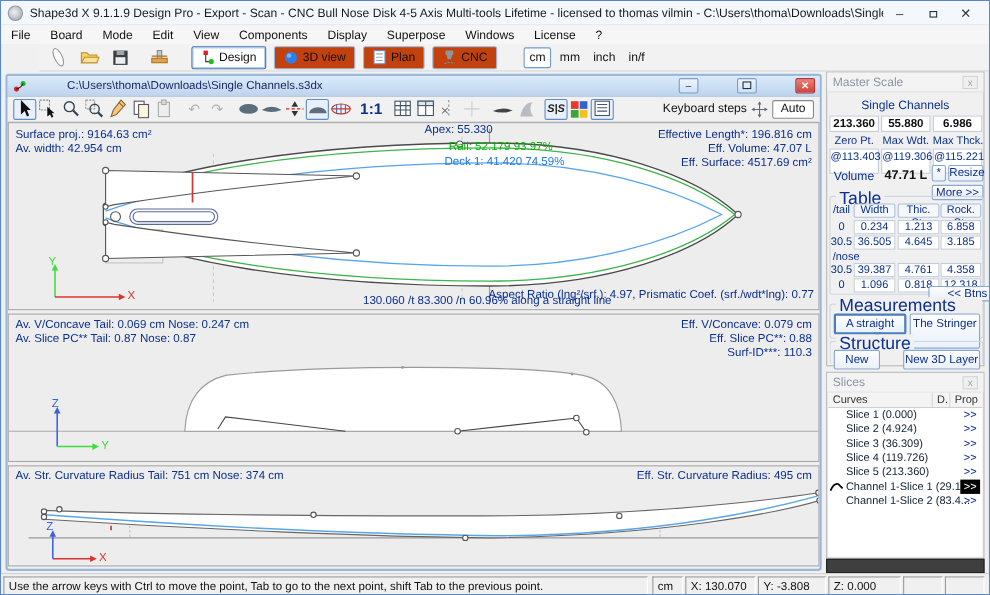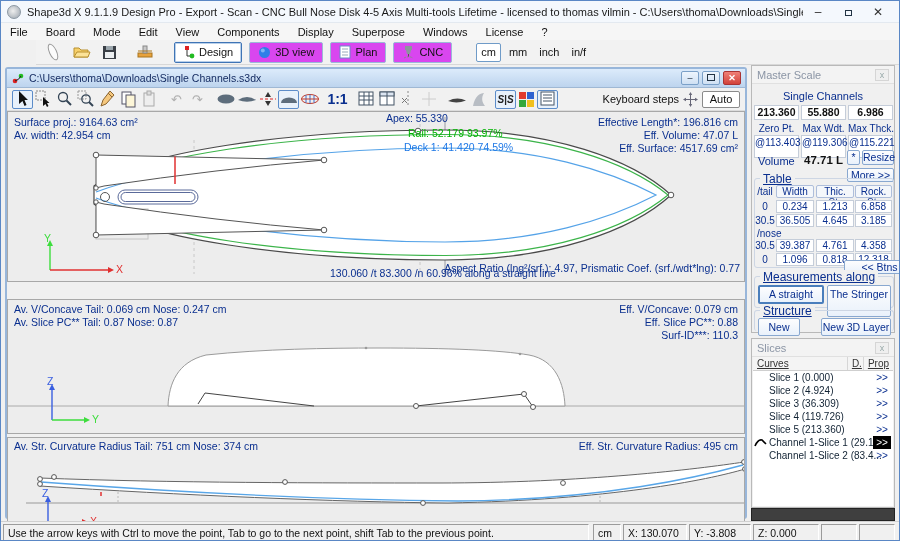--- a/index.html
+++ b/index.html
@@ -14,68 +14,68 @@
   .titlebar { position:absolute; left:0; top:0; width:100%; height:22px; background:#f4f8fd; display:flex; align-items:center; padding:0 6px; border-bottom:1px solid #e3e9f0; }
   .titlebar .ttl { flex:1; font-size:11px; color:#1a1a1a; white-space:nowrap; overflow:hidden; }
   .winbtn { width:30px; text-align:center; font-size:12px; color:#333; cursor:default; }
   .applogo { width:14px; height:14px; border-radius:50%; background:radial-gradient(circle at 5px 5px,#eee,#9aa3ad); margin-right:6px; border:1px solid #8b97a3; }
   
   .menubar { position:absolute; left:0; top:22px; width:100%; height:17px; background:#f6f6f6; display:flex; align-items:center; }
   .menubar span { padding:1px 9px; }
   
   .toolbar1 { position:absolute; left:0; top:39px; width:100%; height:25px; background:#f2f2f2; border-bottom:1px solid #d8d8d8; display:flex; align-items:center;margin-left:35px; }
   .tb1icon { width:22px; height:20px; margin-left:6px; display:flex; align-items:center; justify-content:center; }
-  .modebtn { height:21px; margin-left:7px; padding:0 8px; display:flex; align-items:center; gap:4px; border:1px solid #9cb8d8; border-radius:2px; background:#d946ef; color:#111; }
+  .modebtn { height:21px; margin-left:7px; padding:0 8px; display:flex; align-items:center; gap:4px; border:1px solid #9cb8d8; border-radius:2px; background:#c2410c; color:#111; }
   .modebtn.sel { border:1px solid #3f74b5; background:#fff; box-shadow:0 0 0 1px #b9d0ea inset; }
   .unit { height:19px; padding:0 4px; margin-left:4px; display:flex; align-items:center; }
   .unit.sel { border:1px solid #6f9bc8; background:#fff; border-radius:2px; }
   
   .mdi { position:absolute; left:4px; top:66px; width:742px; height:452px; border:2px solid #98b6da; border-radius:3px; background:#f0f0f0; }
-  .mdittl { height:19px; background:linear-gradient(#dcebfb,#bdd4ee); display:flex; align-items:center; padding:0 4px; border-bottom:1px solid #9fb8d4; }
+  .mdittl { height:19px; background:linear-gradient(#dcebfb,#bdd4ee); display:flex; align-items:center; padding:0 4px; border-bottom:1px solid #9fb8d4;gap:32px; }
   .mdittl .txt { flex:1; color:#10275e; font-size:10.5px; white-space:nowrap; overflow:hidden; }
   .mdibtn { width:18px; height:14px; margin-left:3px; border-radius:2px; border:1px solid #7ba0c8; background:linear-gradient(#eef5fd,#cfe0f3); color:#123; font-size:9px; line-height:12px; text-align:center; }
   .mdibtn.close { background:linear-gradient(#ef8077,#d2423a); border-color:#a33; color:#fff; font-weight:bold; }
   .maxglyph { display:inline-block; width:7px; height:6px; border:1px solid #234; margin-top:3px; }
   
   .mtb { height:23px; background:#f1f1f1; display:flex; align-items:center; padding:0 5px; border-bottom:1px solid #dcdcdc; }
   .ti { width:21px; height:19px; display:flex; align-items:center; justify-content:center; flex:0 0 auto; }
   .ti.act { border:1px solid #5c8cc9; border-radius:2px; background:#e8f1fb; }
   .gap { width:7px; flex:0 0 auto; }
   .grey { color:#b0b0b0; font-size:13px; }
   .oneone { font-weight:bold; color:#0a2f8f; font-size:14px; }
   .ss { font-style:italic; font-weight:bold; font-size:10px; color:#222; }
   .kbs { margin-left:auto; display:flex; align-items:center; gap:4px; }
   .autobtn { width:38px; height:17px; border:1px solid #8a8a8a; border-radius:2px; background:#fff; text-align:center; line-height:15px; }
   
   .canvas { position:relative; background:#ededed; border:1px solid #a8a8a8; overflow:hidden; }
   .c1 { height:171px; }
-  .c2 { height:135px; margin-top:17px; }
+  .c2 { height:135px; margin-top:3px; }
   .c3 { height:92px; margin-top:3px; }
   .clabel { position:absolute; font-size:10.5px; white-space:nowrap; }
   .right-align { text-align:right; }
   .green-t { color:#00b400; }
   .blue-t { color:#1e78e6; }
   
   .panel { position:absolute; width:144px; background:#f0f0f0; border:1px solid #b9b9b9; }
   .panelttl { height:18px; display:flex; align-items:center; padding:0 5px; color:#8b95a5; font-size:11px; border-bottom:1px solid #e0e0e0; background:#f3f3f3; }
   .panelx { margin-left:auto; width:14px; height:12px; text-align:center; line-height:11px; font-size:9px; color:#9aa; border:1px solid #d5d5d5; background:#efefef; }
   .cellv { position:absolute; height:15px; background:#fff; border:1px solid #c5cdd9; text-align:center; font-weight:bold; color:#111; font-size:10.5px; line-height:13px; }
   .cella { position:absolute; height:23px; background:#fff; border:1px solid #c5cdd9; text-align:center; color:#0a2f8f; font-size:10px; line-height:13px; }
   .dimlab { position:absolute; text-align:center; color:#0a2f8f; font-size:10px; }
   .sbtn { position:absolute; border:1px solid #89a8d0; background:linear-gradient(#fdfdfe,#e9f1fb); color:#0a2f8f; font-size:10.5px; border-radius:2px; text-align:center; }
   .sbtn.sel { border:2px solid #4a7ebc; }
   .group { position:absolute; border:1px solid #cdd6e4; border-radius:3px; }
-  .group > .glab { position:absolute; top:-7px; left:5px; background:#f0f0f0; padding:0 3px; color:#0a2f8f; font-size:12px;text-decoration:underline; }
+  .group > .glab { position:absolute; top:-7px; left:5px; background:#f0f0f0; padding:0 3px; color:#0a2f8f; font-size:16px; }
   .tlab { position:absolute; width:20px; text-align:center; color:#0a2f8f; font-size:10px; line-height:13px; }
   .tcell { position:absolute; width:38px; height:13px; background:#fff; border:1px solid #c5cdd9; color:#0a2f8f; font-size:10px; text-align:center; line-height:11px; }
   .thead { position:absolute; width:38px; height:13px; background:#f4f7fb; border:1px solid #aebedb; color:#0a2f8f; font-size:10px; text-align:center; line-height:11px; border-radius:2px; }
   
   .slist { position:absolute; left:1px; right:1px; top:32px; bottom:1px; background:#fff; }
   .slhead { position:absolute; left:1px; right:1px; top:18px; height:14px; background:#f4f4f4; border-bottom:1px solid #cfcfcf; display:flex; font-size:10px; color:#333; }
-  .slhead .c { padding:1px 4px; border-right:1px solid #d6d6d6;text-decoration:underline; }
+  .slhead .c { padding:1px 4px; border-right:1px solid #d6d6d6; }
   .slitem { position:relative; height:13px; font-size:10px; color:#123; line-height:13px; }
   .slitem .lab { position:absolute; left:16px; white-space:nowrap; }
   .slitem .pp { position:absolute; right:2px; top:0; width:18px; text-align:center; color:#0a2f8f; }
   .slitem.sel .pp { background:#000; color:#fff; }
   .darkbar { position:absolute; left:750px; top:507px; width:144px; height:13px; background:#3f3f3f; border:1px solid #222; }
   
   .statusbar { position:absolute; left:0; top:520px; width:100%; height:21px; background:#f0f0f0; border-top:1px solid #d0d0d0; font-size:10.5px; }
   .scell { position:absolute; top:2px; height:17px; border:1px solid; border-color:#9b9b9b #fff #fff #9b9b9b; padding:1px 4px; line-height:14px; white-space:nowrap; overflow:hidden; }
 </style>
 </head>

